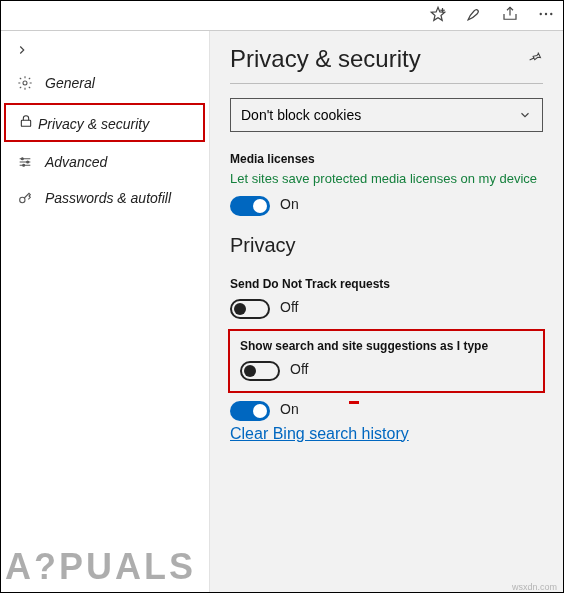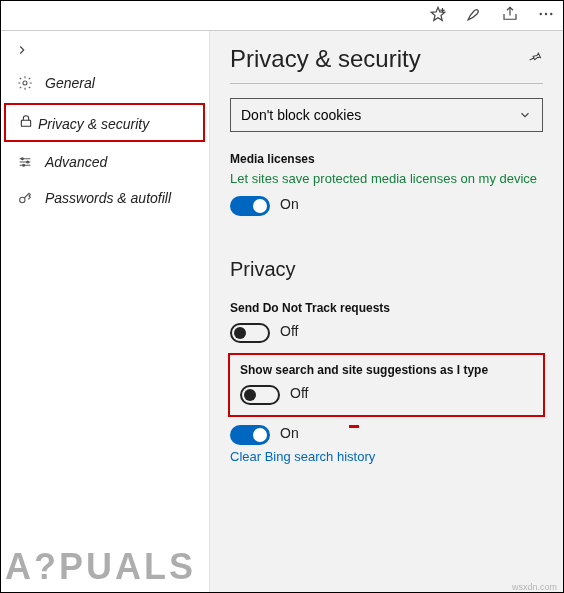--- a/index.html
+++ b/index.html
@@ -21,23 +21,23 @@
   .dropdown { border: 1px solid #555; padding: 8px 10px; font-size: 14px; display: flex; justify-content: space-between; align-items: center; background: #f2f2f2; }
   .section-head { font-weight: 600; font-size: 12px; margin-top: 20px; margin-bottom: 4px; color: #111; }
   .desc { font-size: 13px; color: #15803d; line-height: 1.35; }
   .toggle-row { display: flex; gap: 10px; margin-top: 8px; }
   .toggle { width: 40px; height: 20px; border-radius: 10px; position: relative; }
   .toggle.on { background: #0067c0; }
   .toggle.on::after { content:""; position:absolute; right:3px; top:3px; width:14px; height:14px; border-radius:50%; background:#fff; }
   .toggle.off { background: #f2f2f2; border: 2px solid #222; width: 40px; height: 20px; }
   .toggle.off::after { content:""; position:absolute; left:2px; top:2px; width:12px; height:12px; border-radius:50%; background:#222; }
   .toggle-label { font-size: 14px; color: #222; }
-  .sub-title { font-size: 20px; font-weight: 400; margin-top: 42px; margin-bottom: 14px; color:#222;}
+  .sub-title { font-size: 20px; font-weight: 400; margin-top: 18px; margin-bottom: 14px; color:#222;}
   .highlight-box { border: 2px solid #c80000; padding: 8px 10px 10px; margin: 10px -2px 4px; }
-  .link { color: #0067c0; font-size: 13px; cursor: pointer; margin-top: 4px; display: inline-block; }
+  .link { color: #0067c0; text-decoration: underline; font-size: 16px; cursor: pointer; margin-top: 4px; display: inline-block; }
   .pin-btn svg { width:16px; height:16px;}
   .watermark { position: absolute; left: 4px; bottom: 4px; font-size: 36px; font-weight: 800; letter-spacing: 3px; color: rgba(0,0,0,0.32); font-family: Arial, sans-serif; pointer-events:none;}
   .watermark2 { position:absolute; right:6px; bottom:0; font-size:9px; color:#b5b5b5; pointer-events:none;}
   .red-dash{display:inline-block;width:10px;height:3px;background:#d40000;vertical-align:middle;margin-left:40px;}
 </style>
 </head>
 <body>
 
 <div class="frame">
 

